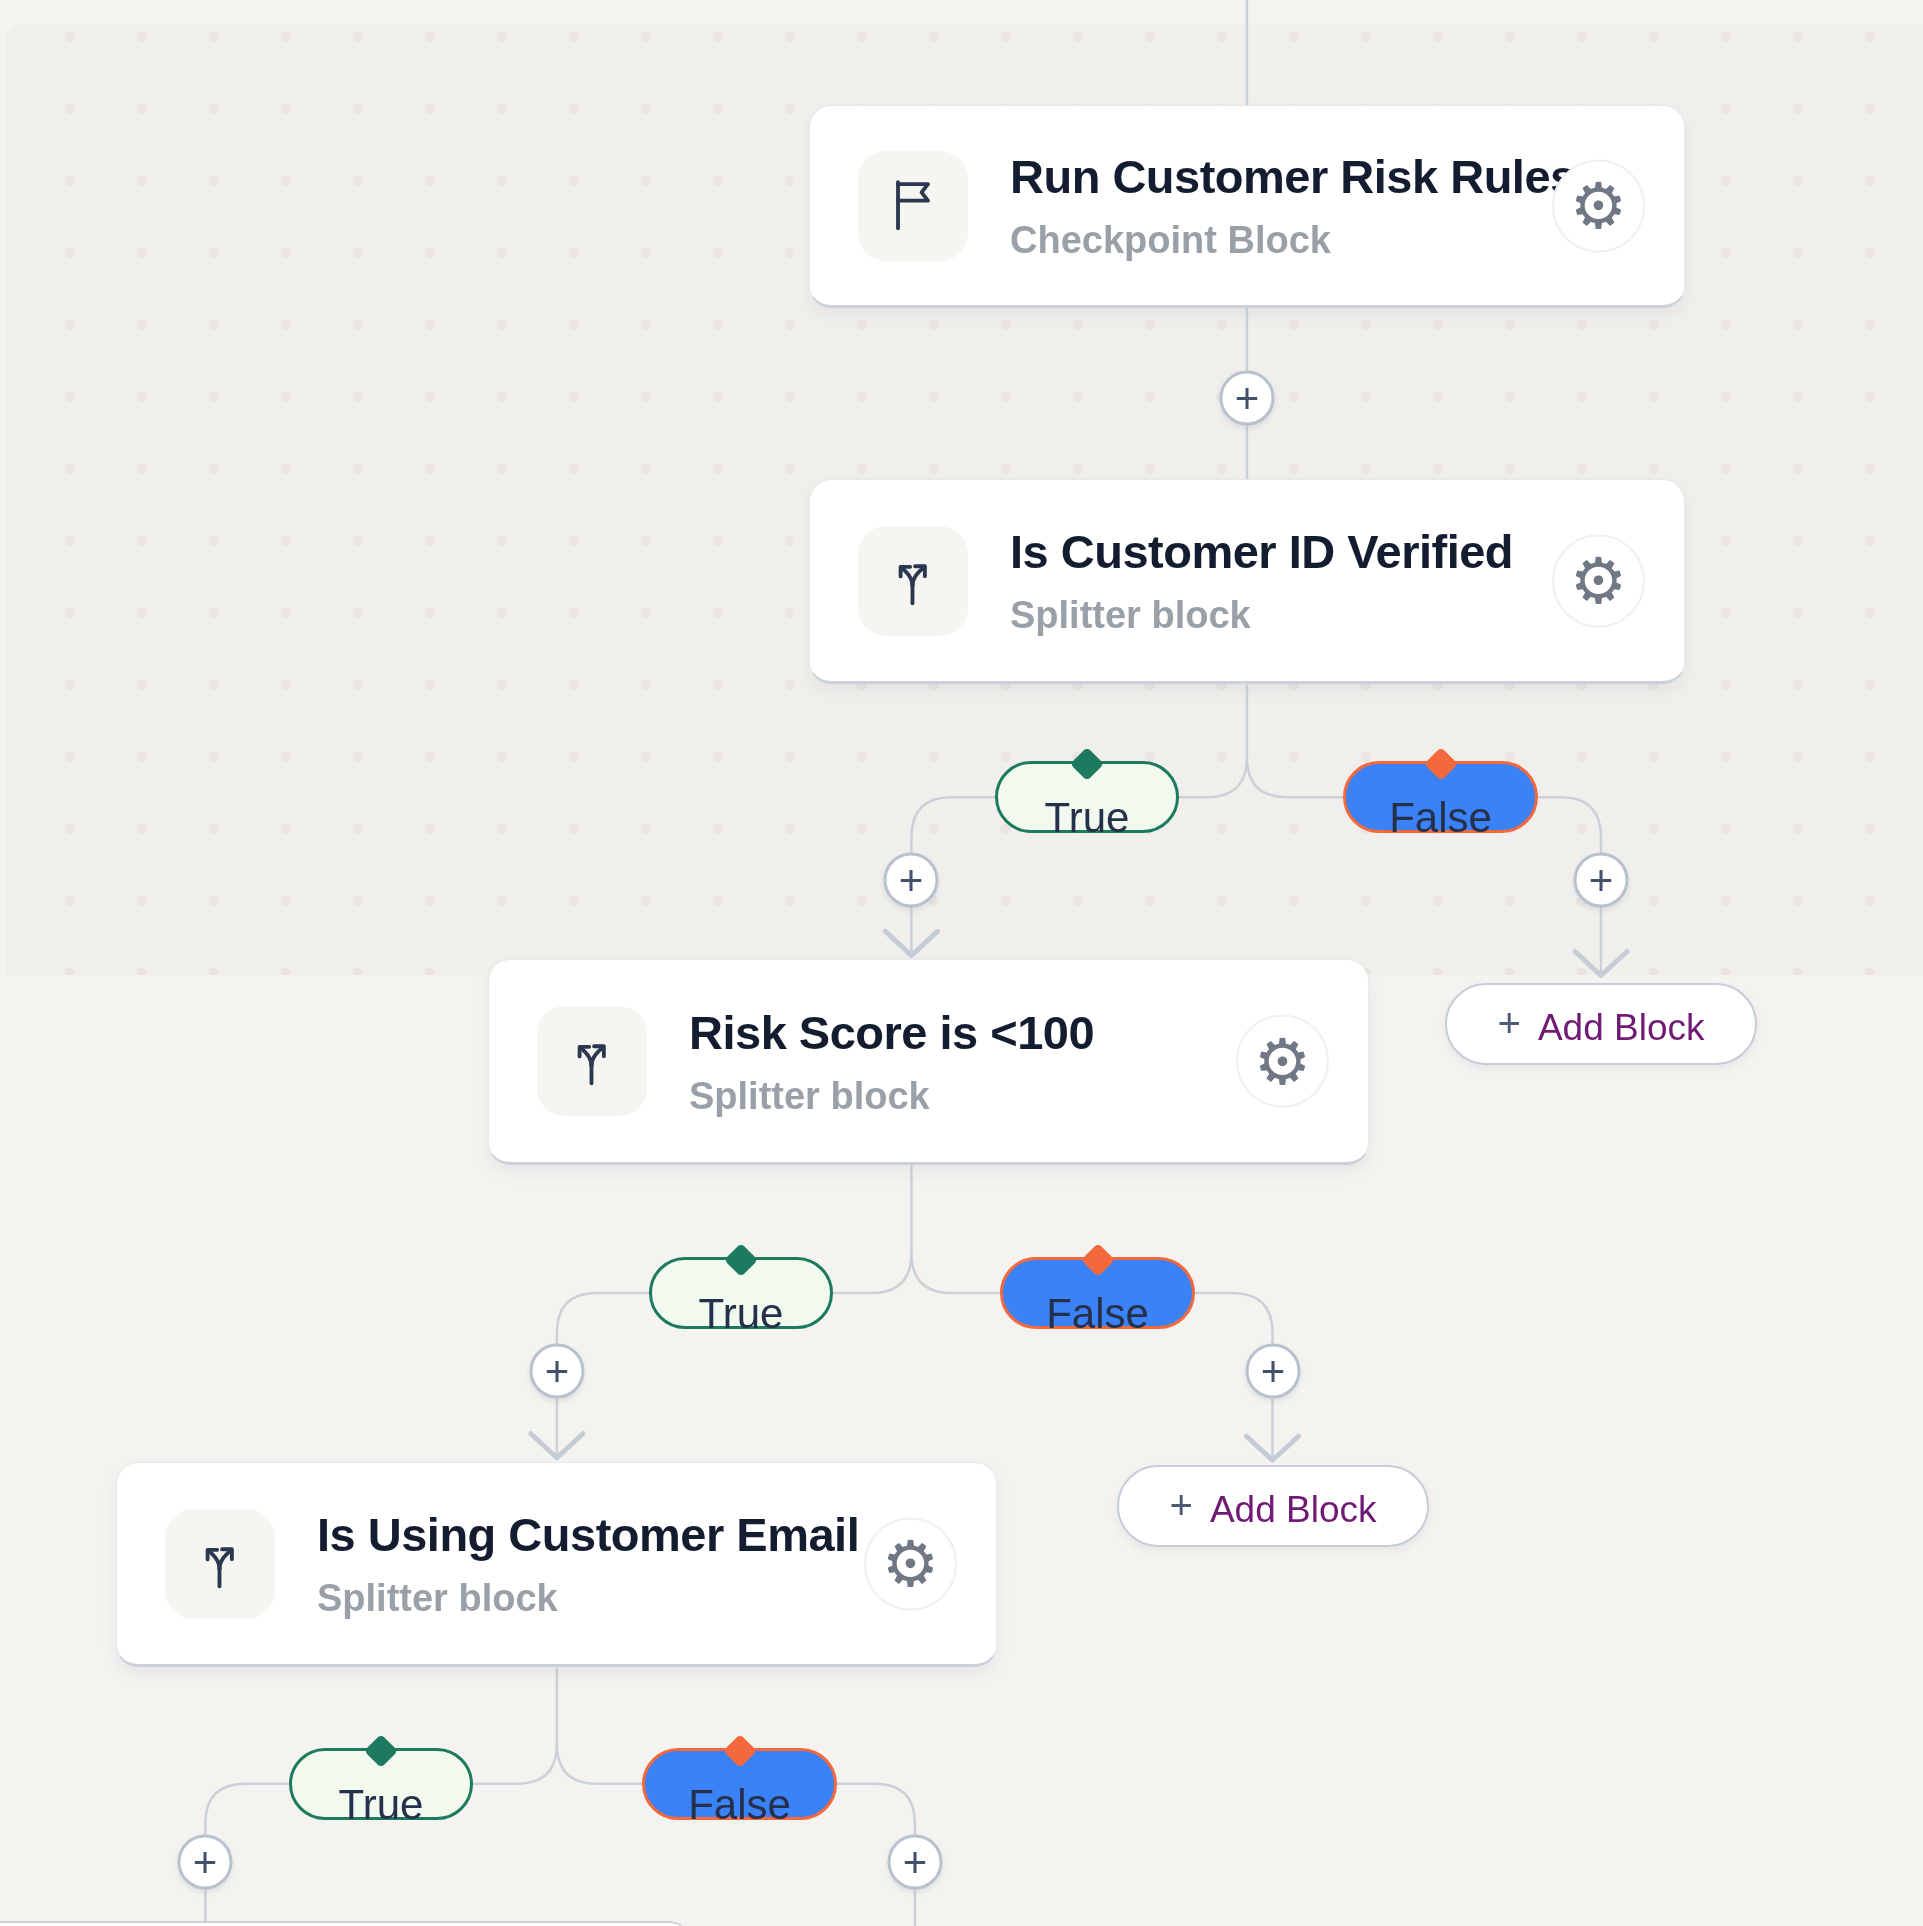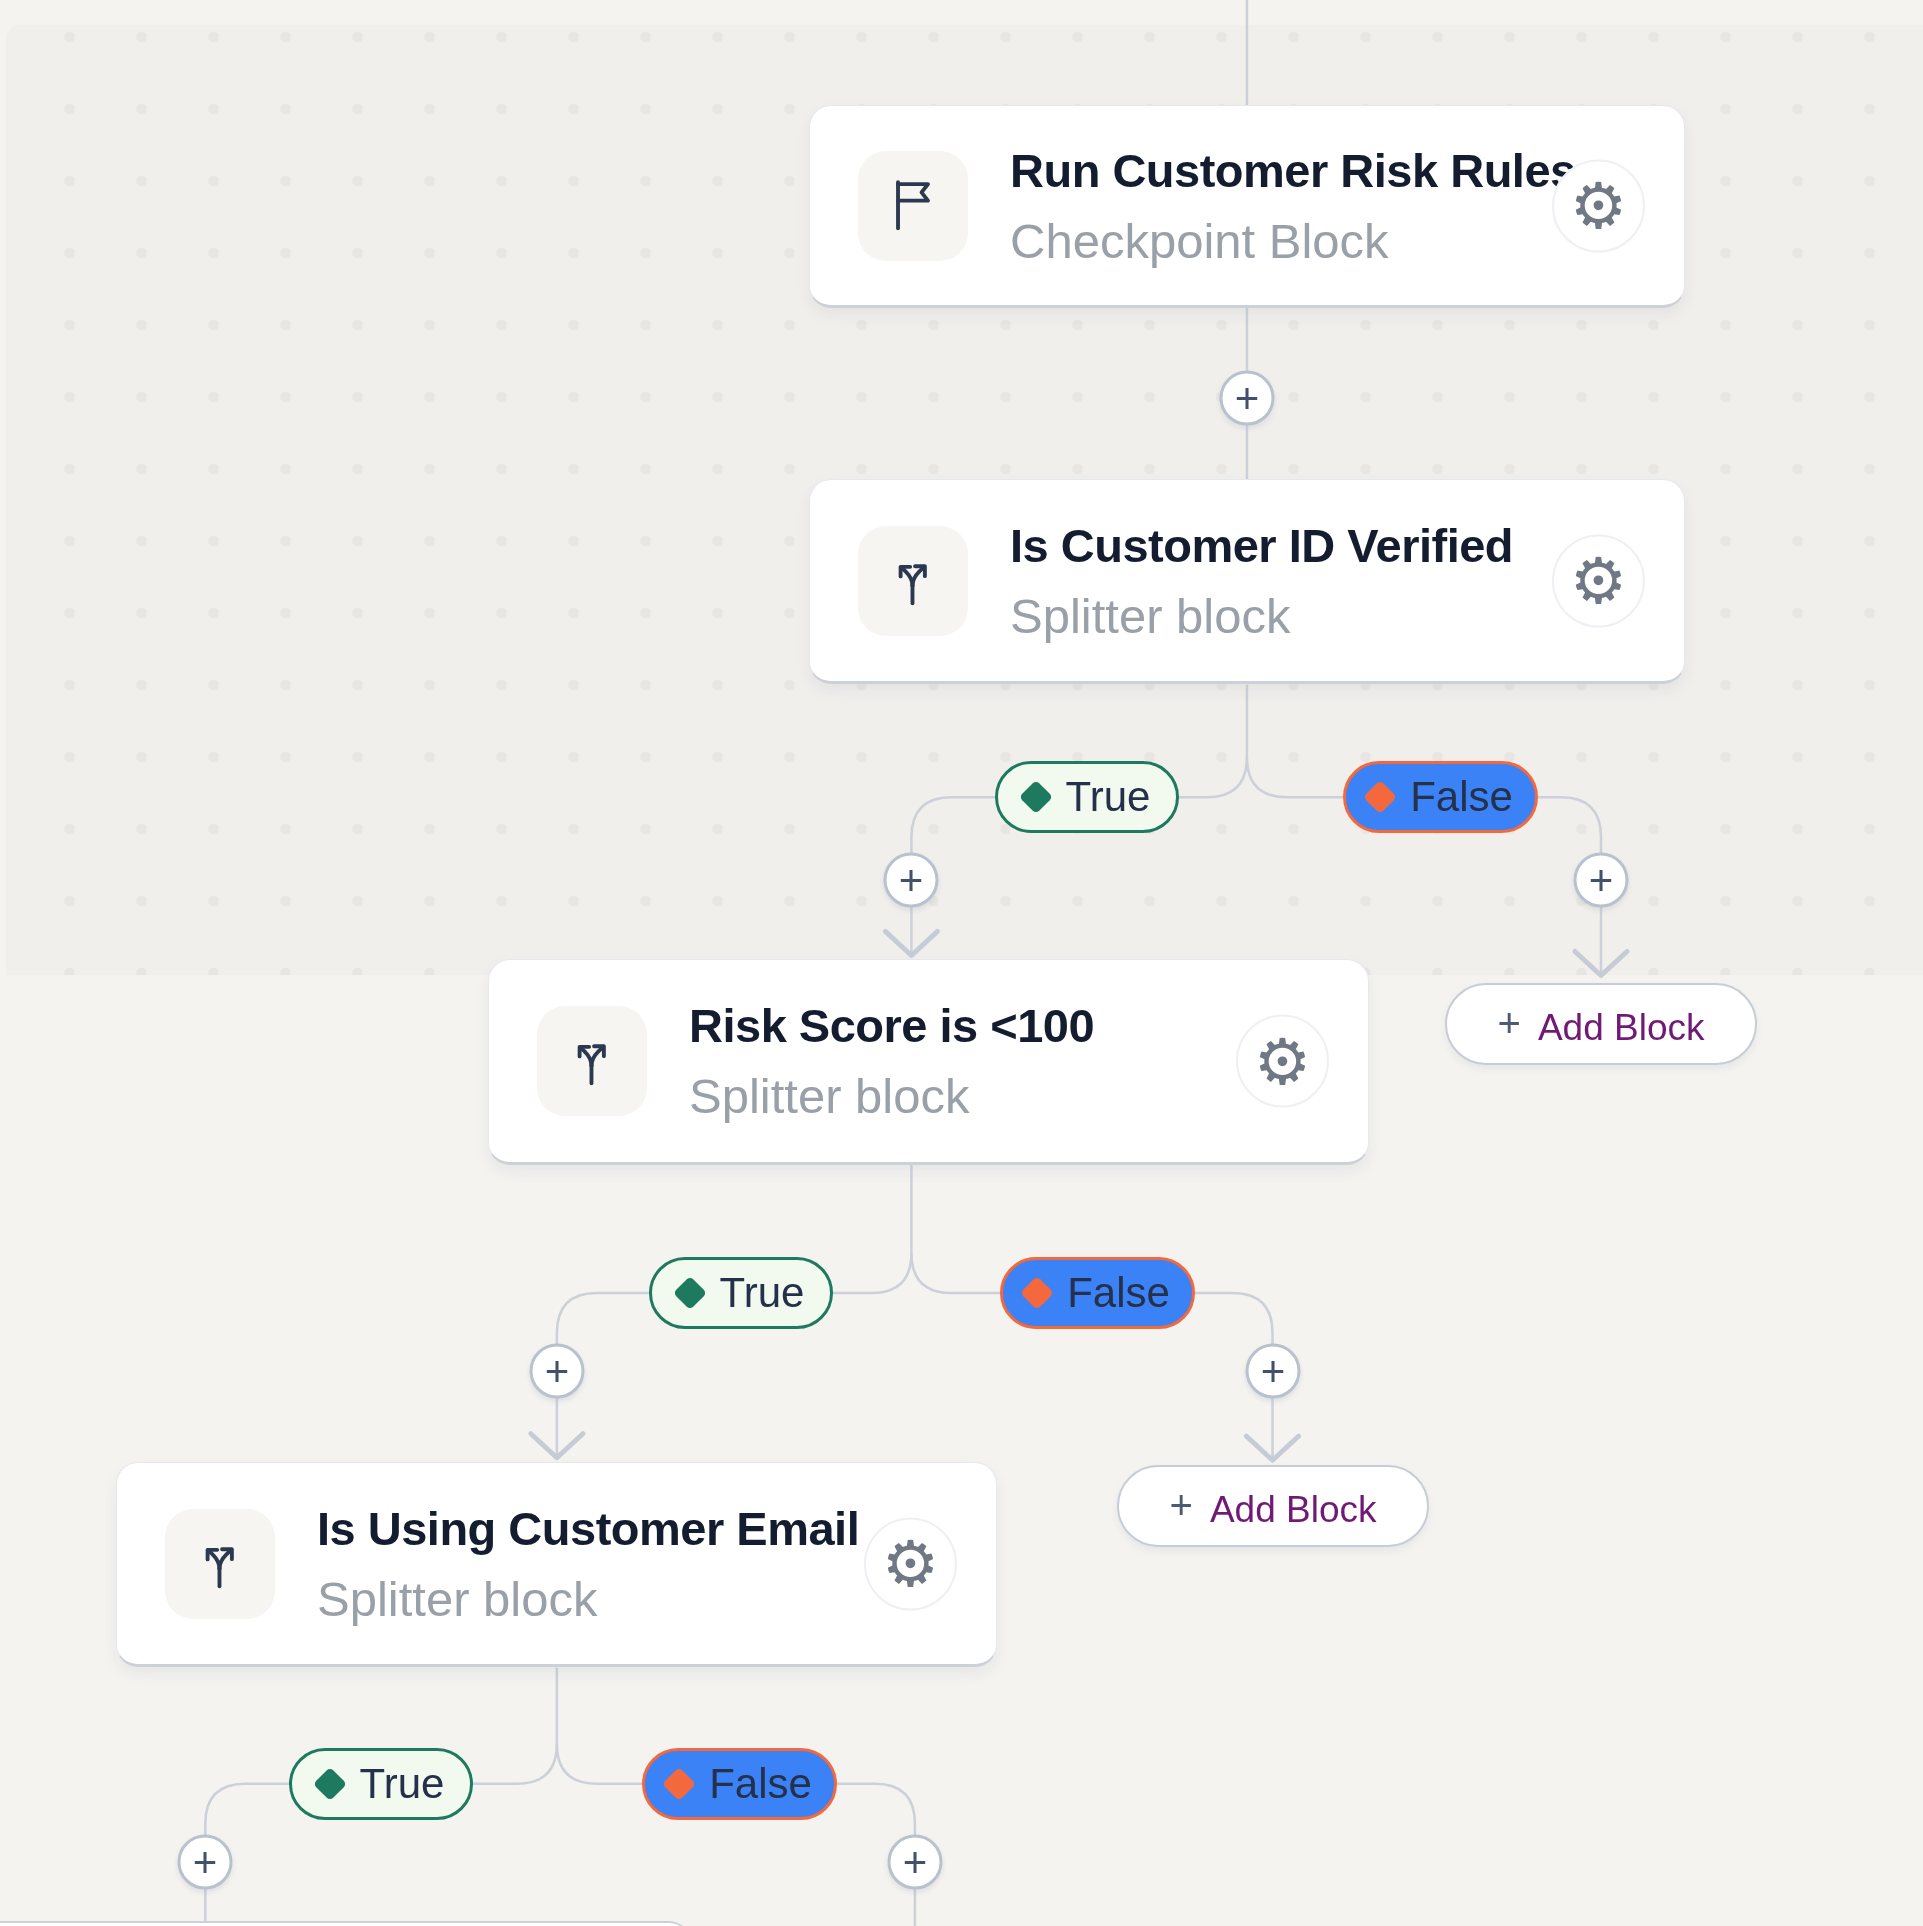--- a/index.html
+++ b/index.html
@@ -25,33 +25,33 @@
     display:flex;align-items:center;box-sizing:border-box;
   }
   .node .tile{
     width:110px;height:110px;border-radius:28px;background:#f6f5f2;
     margin-left:48px;flex:0 0 auto;
     display:flex;align-items:center;justify-content:center;
   }
   .node .tile svg{width:62px;height:62px;}
   .node .texts{margin-left:42px;display:flex;flex-direction:column;gap:15px;min-width:0;}
   .node .title{font-size:47px;font-weight:700;color:#141d30;letter-spacing:-0.5px;white-space:nowrap;}
-  .node .subtitle{font-size:49px;font-weight:400;color:#9aa0a8;white-space:nowrap;}
+  .node .subtitle{font-size:38px;font-weight:700;color:#9aa0a8;white-space:nowrap;}
   .gear-btn{
     position:absolute;right:39px;top:50%;transform:translateY(-50%);
     width:93px;height:93px;border-radius:50%;background:#ffffff;
     border:2px solid #eef0f4;box-sizing:border-box;
     display:flex;align-items:center;justify-content:center;
   }
   .gear-glyph{font-family:"DejaVu Sans",sans-serif;font-size:64px;color:#6f7884;line-height:1;}
   .badge{
     position:absolute;height:72px;box-sizing:border-box;
     display:flex;align-items:center;justify-content:center;gap:18px;
     border-radius:36px;border:3px solid;background:#fff;
-    font-size:42px;font-weight:500;color:#25304a;
+    font-size:42px;font-weight:500;color:#25304a;flex-direction:column;
   }
   .badge .diamond{width:24px;height:24px;border-radius:4.5px;transform:rotate(45deg);flex:0 0 auto;}
   .badge.true{background:#f2f9ee;border-color:#1d7a5f;}
   .badge.true .diamond{background:#1d7a5f;}
   .badge.false{background:#3b82f6;border-color:#f3683d;}
   .badge.false .diamond{background:#f3683d;}
   .plus-circle{
     position:absolute;width:55px;height:55px;border-radius:50%;
     background:#ffffff;border:3px solid #b9c1ce;box-sizing:border-box;
     transform:translate(-50%,-50%);

